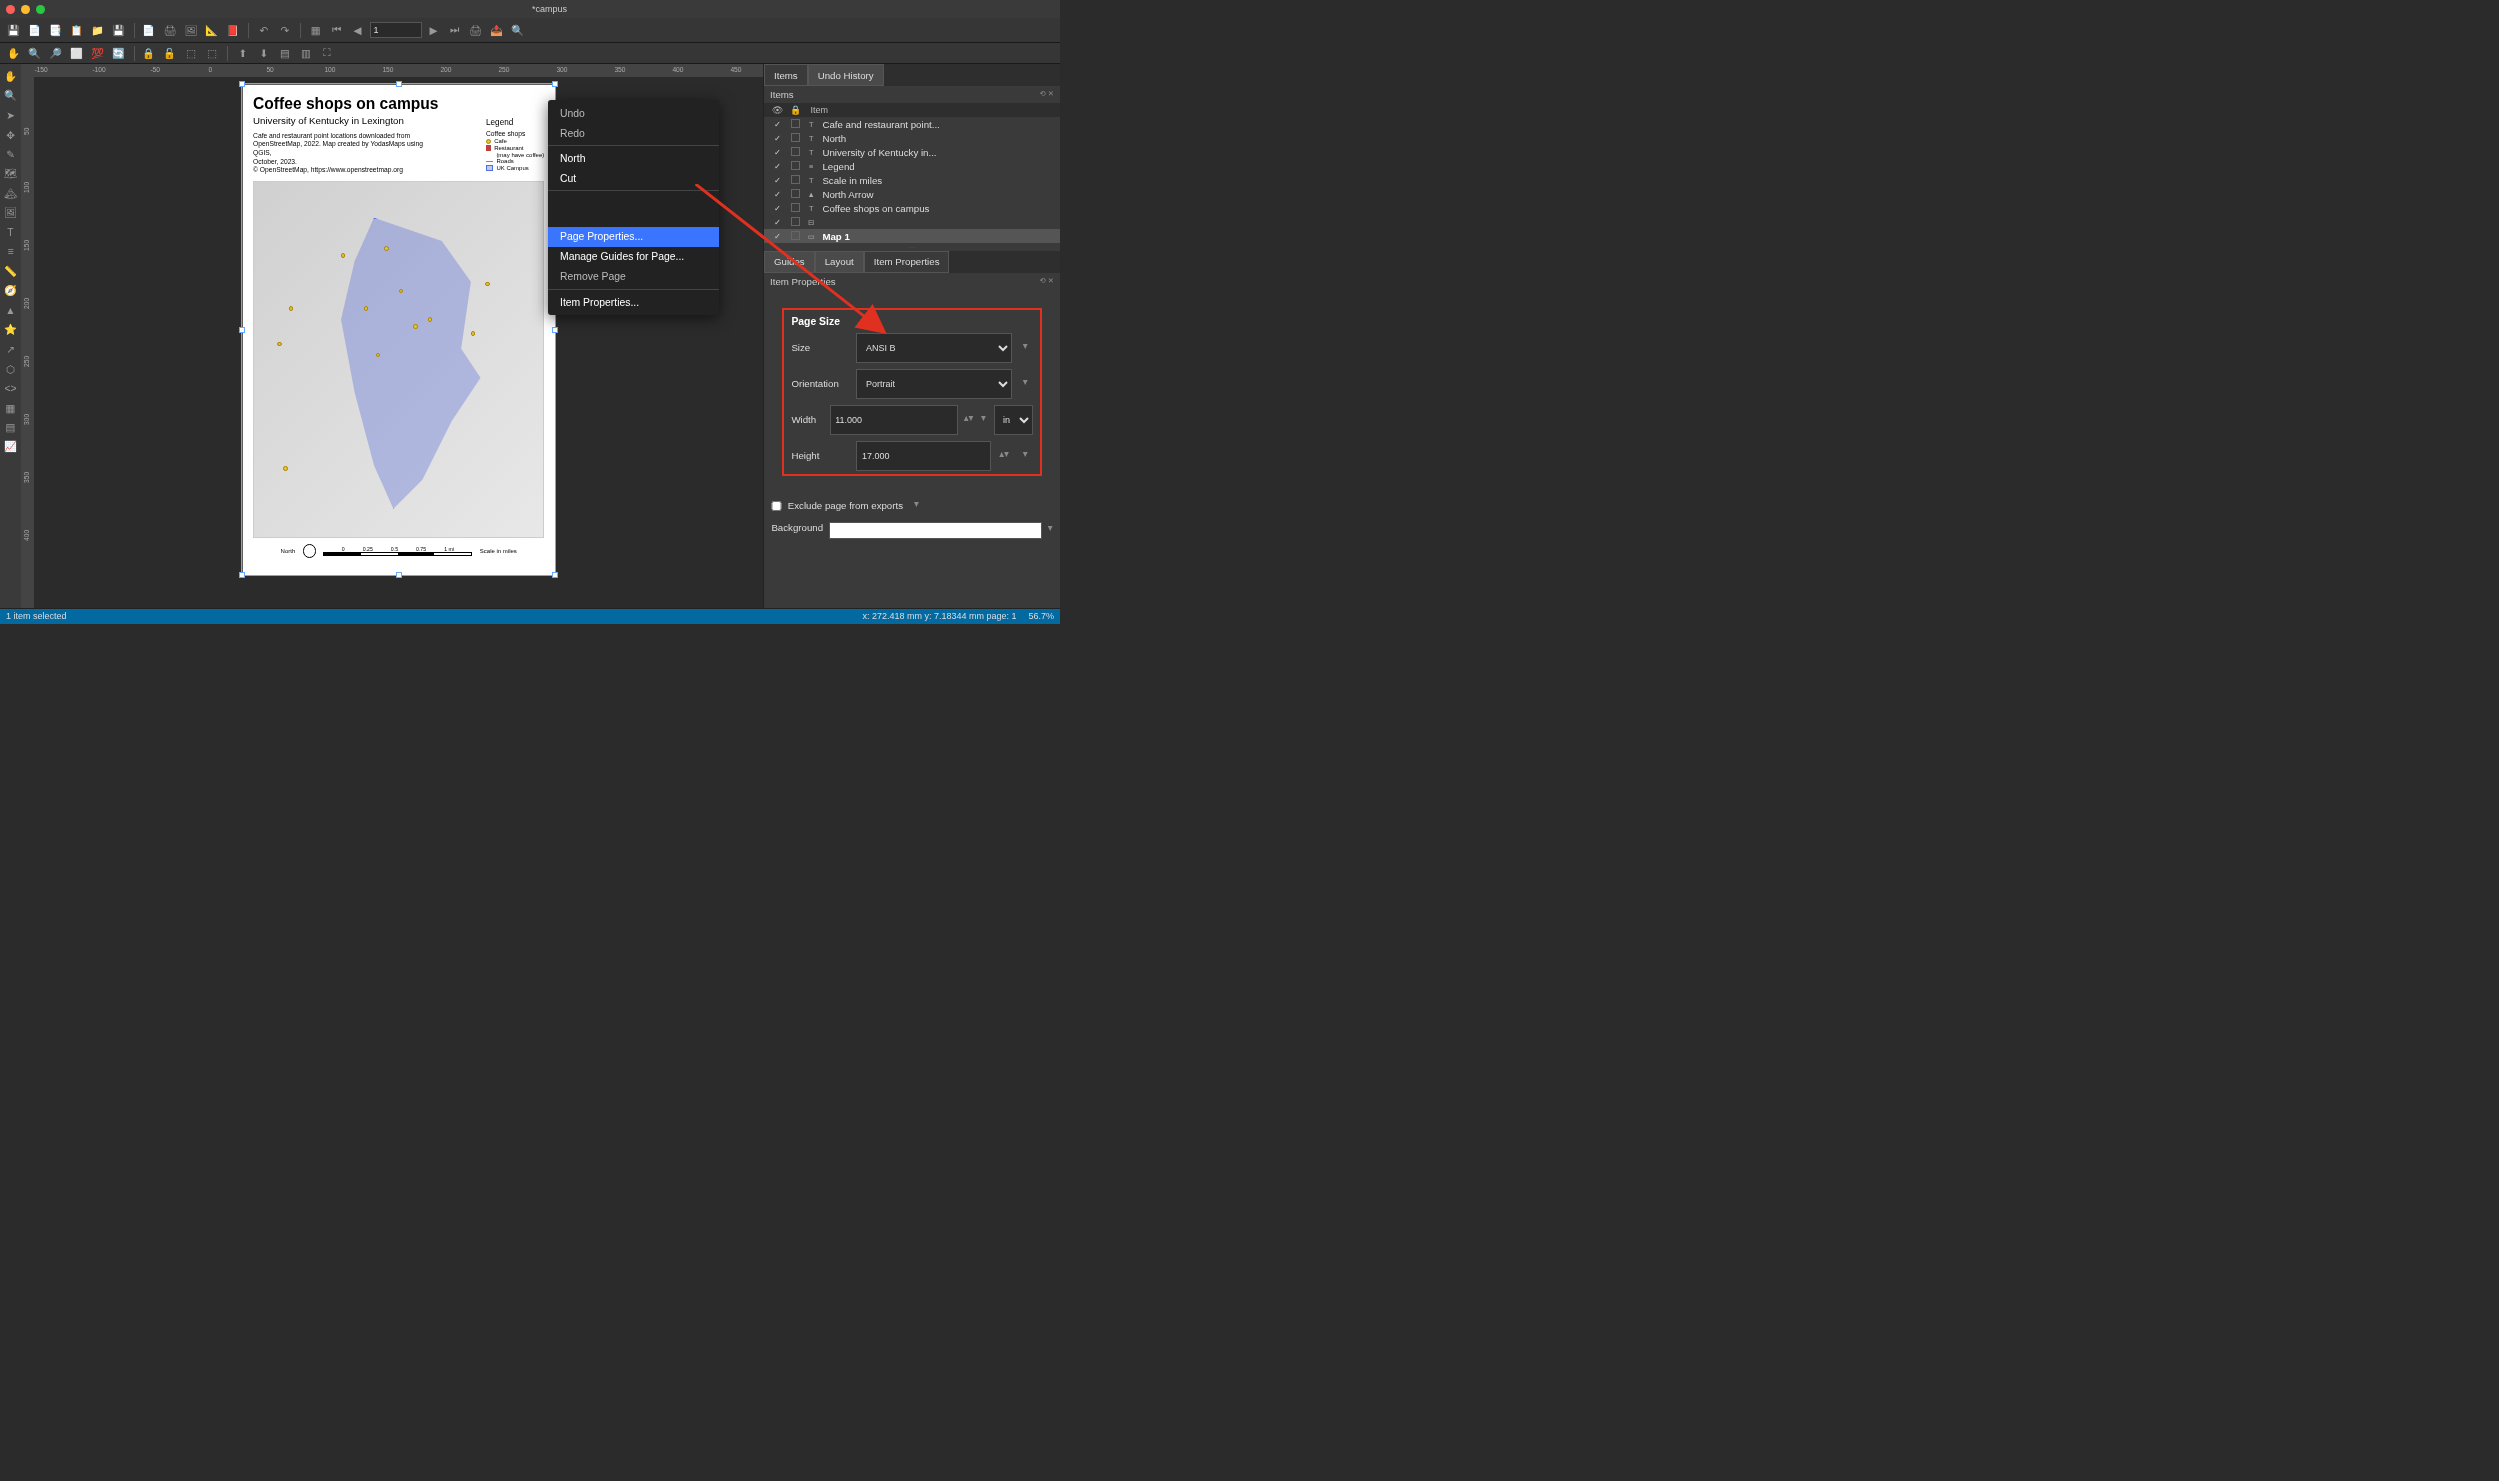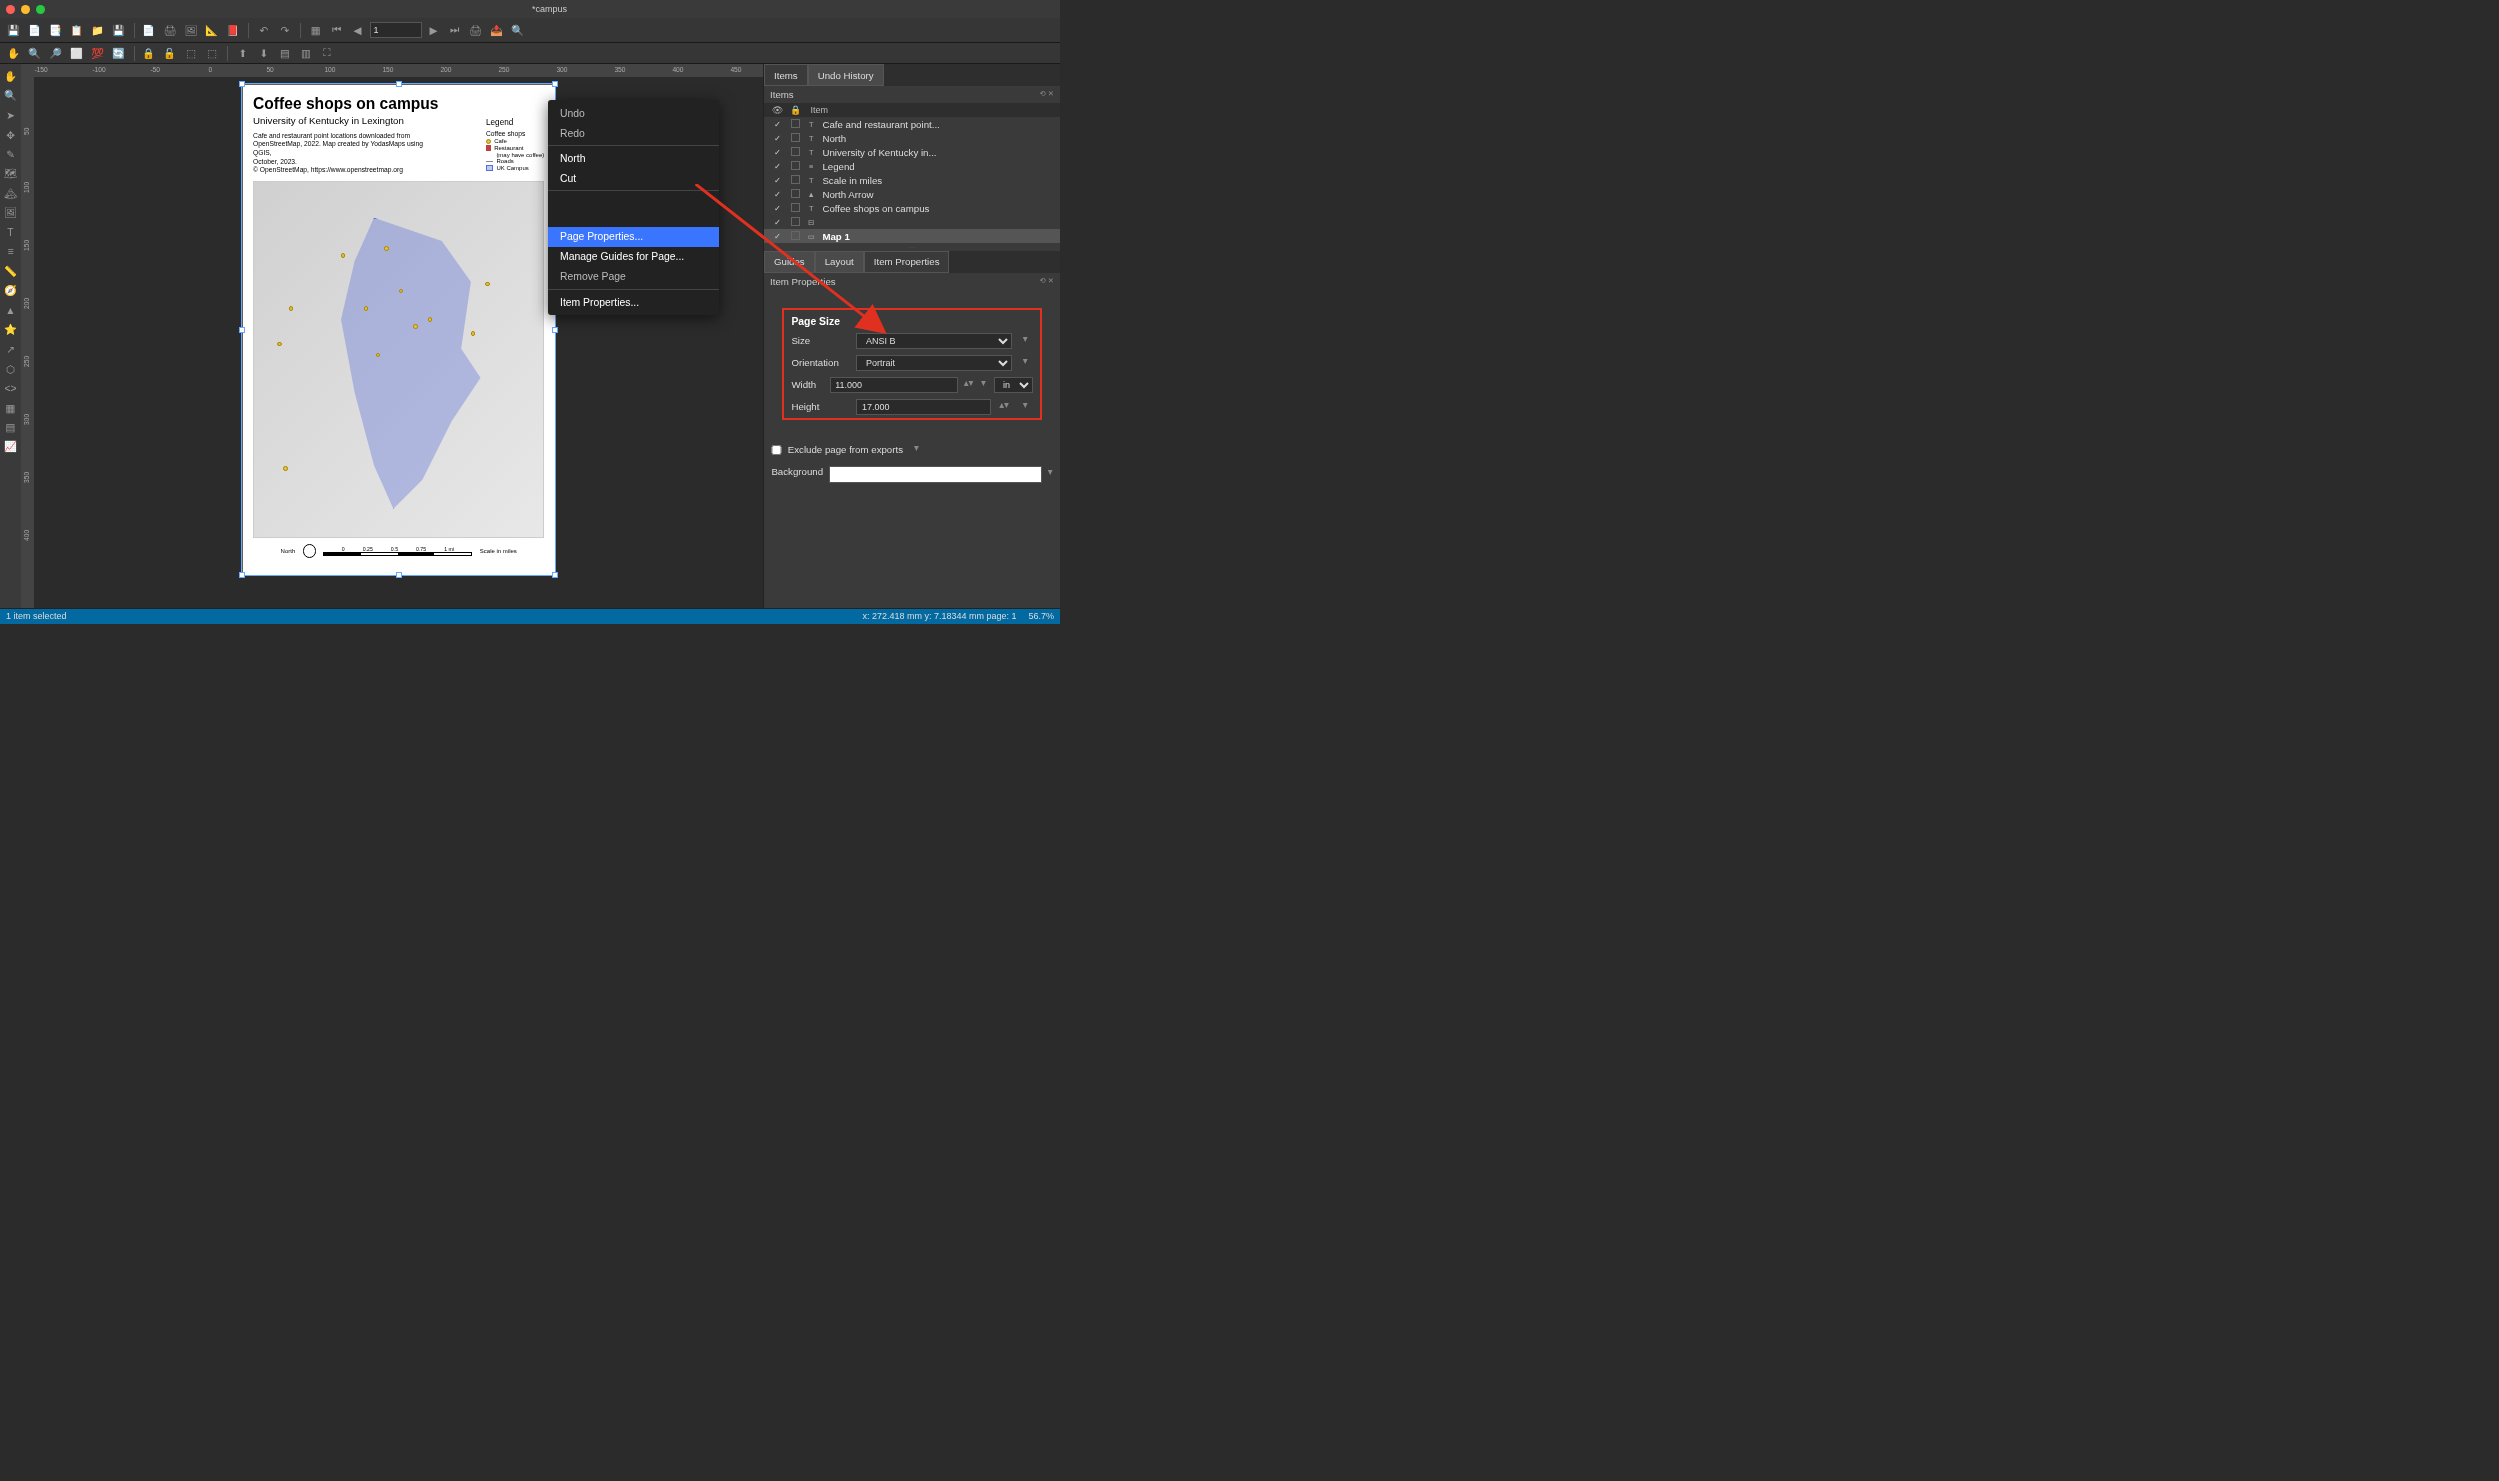--- a/index.html
+++ b/index.html
@@ -78,21 +78,21 @@
 .item-label.bold { font-weight:700; color:#fff; }
 
 .resize-handle { height:7.4px; background:#3a3a3a; display:flex; align-items:center; justify-content:center; color:#666; font-size:6px; cursor:row-resize; }
 
 .rp-tabs2 { display:flex; background:#2e2e2e; }
 .props-panel { flex:1; background:#3a3a3a; overflow:auto; position:relative; }
 .props-highlight { border:2.2px solid #e03020; margin:18px; }
 .props-section-title { font-size:10.4px; font-weight:600; padding:6px 7.4px 3px 7.4px; color:#fff; }
 .prop-row { display:flex; align-items:center; padding:3px 7.4px; gap:6px; font-size:9.7px; }
 .prop-row label { width:59px; color:#ddd; }
-.prop-input, .prop-select { flex:1; background:#2a2a2a; border:0.7px solid #555; color:#ddd; height:16px; font-size:9px; padding:0 4.5px; }
+.prop-input, .prop-select { flex:1; background:#2a2a2a; border:0.7px solid #555; color:#ddd; height:30px; font-size:9px; padding:0 4.5px; }
 .prop-extra { width:15px; height:15px; color:#888; text-align:center; }
 .prop-checkbox-row { display:flex; align-items:center; padding:4.5px 7.4px; gap:6px; font-size:9.7px; }
 .prop-checkbox-row input { width:10.4px; height:10.4px; }
 .bg-row { display:flex; align-items:flex-start; padding:4.5px 7.4px; gap:6px; font-size:9.7px; }
 .bg-swatch { flex:1; height:16.3px; background:#fff; border:0.7px solid #555; }
 
 .statusbar { height:16.3px; background:#0369a1; display:flex; align-items:center; font-size:9px; padding:0 6px; color:#ddd; border-top:0.7px solid #222;justify-content:center; }
 .statusbar .sb-left { flex:1; }
 .statusbar .sb-right { display:flex; gap:12px; }
 

